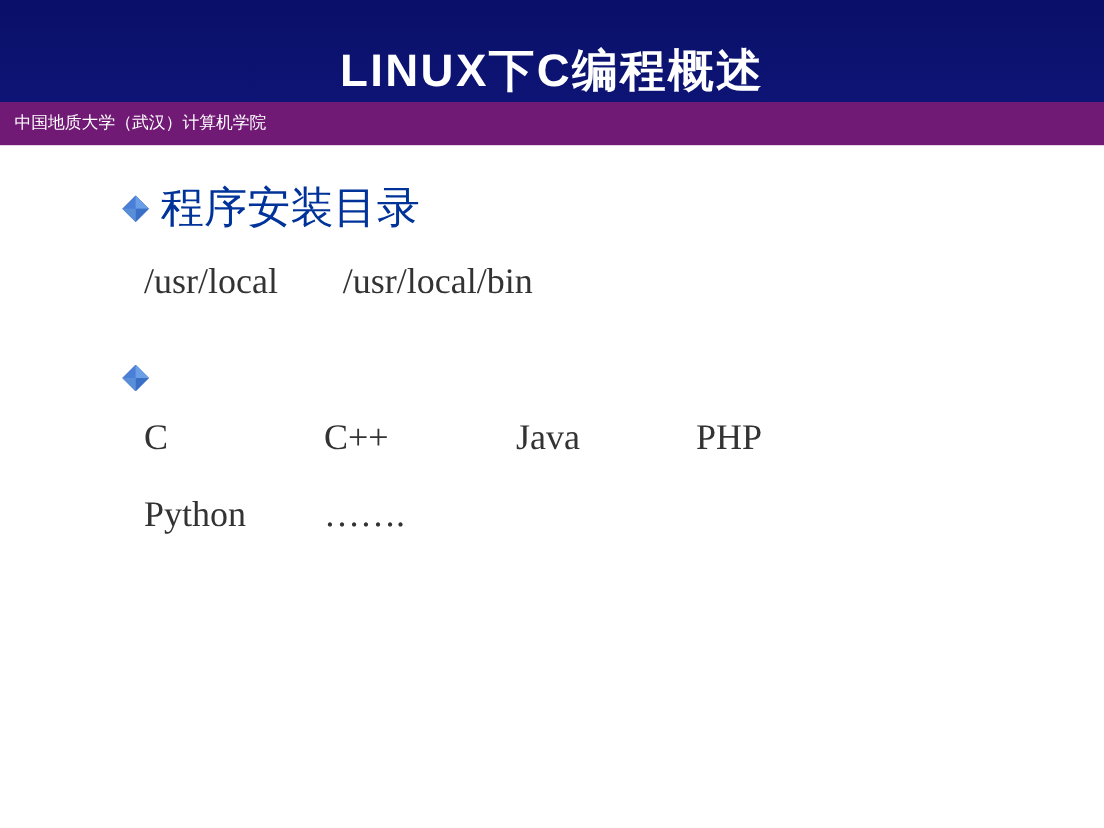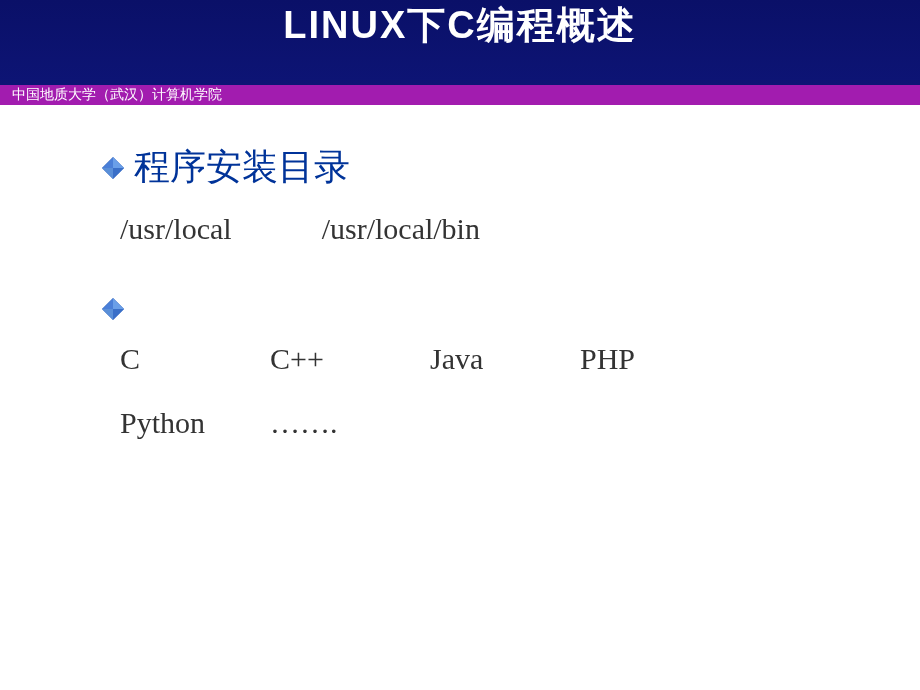--- a/index.html
+++ b/index.html
@@ -13,51 +13,51 @@
       background: #ffffff;
       font-family: "Microsoft YaHei", "SimSun", Arial, sans-serif;
       overflow: hidden;
       position: relative;
     }
     .header {
       width: 100%;
       height: 85px;
       background: linear-gradient(to bottom, #0a1068, #0d1475);
       display: flex;
-      align-items: flex-start;
+      align-items: flex-end;
       justify-content: center;
       position: relative;
     }
     .header-left-text {
       position: absolute;
       left: 85px;
       top: 10px;
       font-size: 4px;
       color: #ccc;
     }
     .title {
       color: #ffffff;
       font-size: 38px;
       font-weight: bold;
       letter-spacing: 2px;
     }
     .subtitle-bar {
       width: 100%;
-      height: 20px;
-      background: #a21caf;
+      height: 36px;
+      background: #701a75;
       display: flex;
       align-items: center;
       padding-left: 12px;
     }
     .subtitle {
       color: #ffffff;
       font-size: 14px;
     }
     .content {
-      padding: 38px 60px 20px 100px;
+      padding: 28px 60px 20px 100px;
     }
     .section {
       margin-bottom: 50px;
     }
     .section-header {
       display: flex;
       align-items: center;
       margin-bottom: 20px;
     }
     .diamond-icon {
@@ -73,21 +73,21 @@
       font-family: "KaiTi", "SimSun", serif;
     }
     .section-body {
       padding-left: 20px;
       font-size: 30px;
       color: #333333;
       font-family: "Times New Roman", serif;
     }
     .path-row {
       display: flex;
-      gap: 90px;
+      gap: 54px;
     }
     .lang-grid {
       display: grid;
       grid-template-columns: 150px 160px 150px 160px;
       row-gap: 30px;
     }
     .footer-note {
       text-align: right;
       padding-right: 100px;
       margin-top: 30px;

